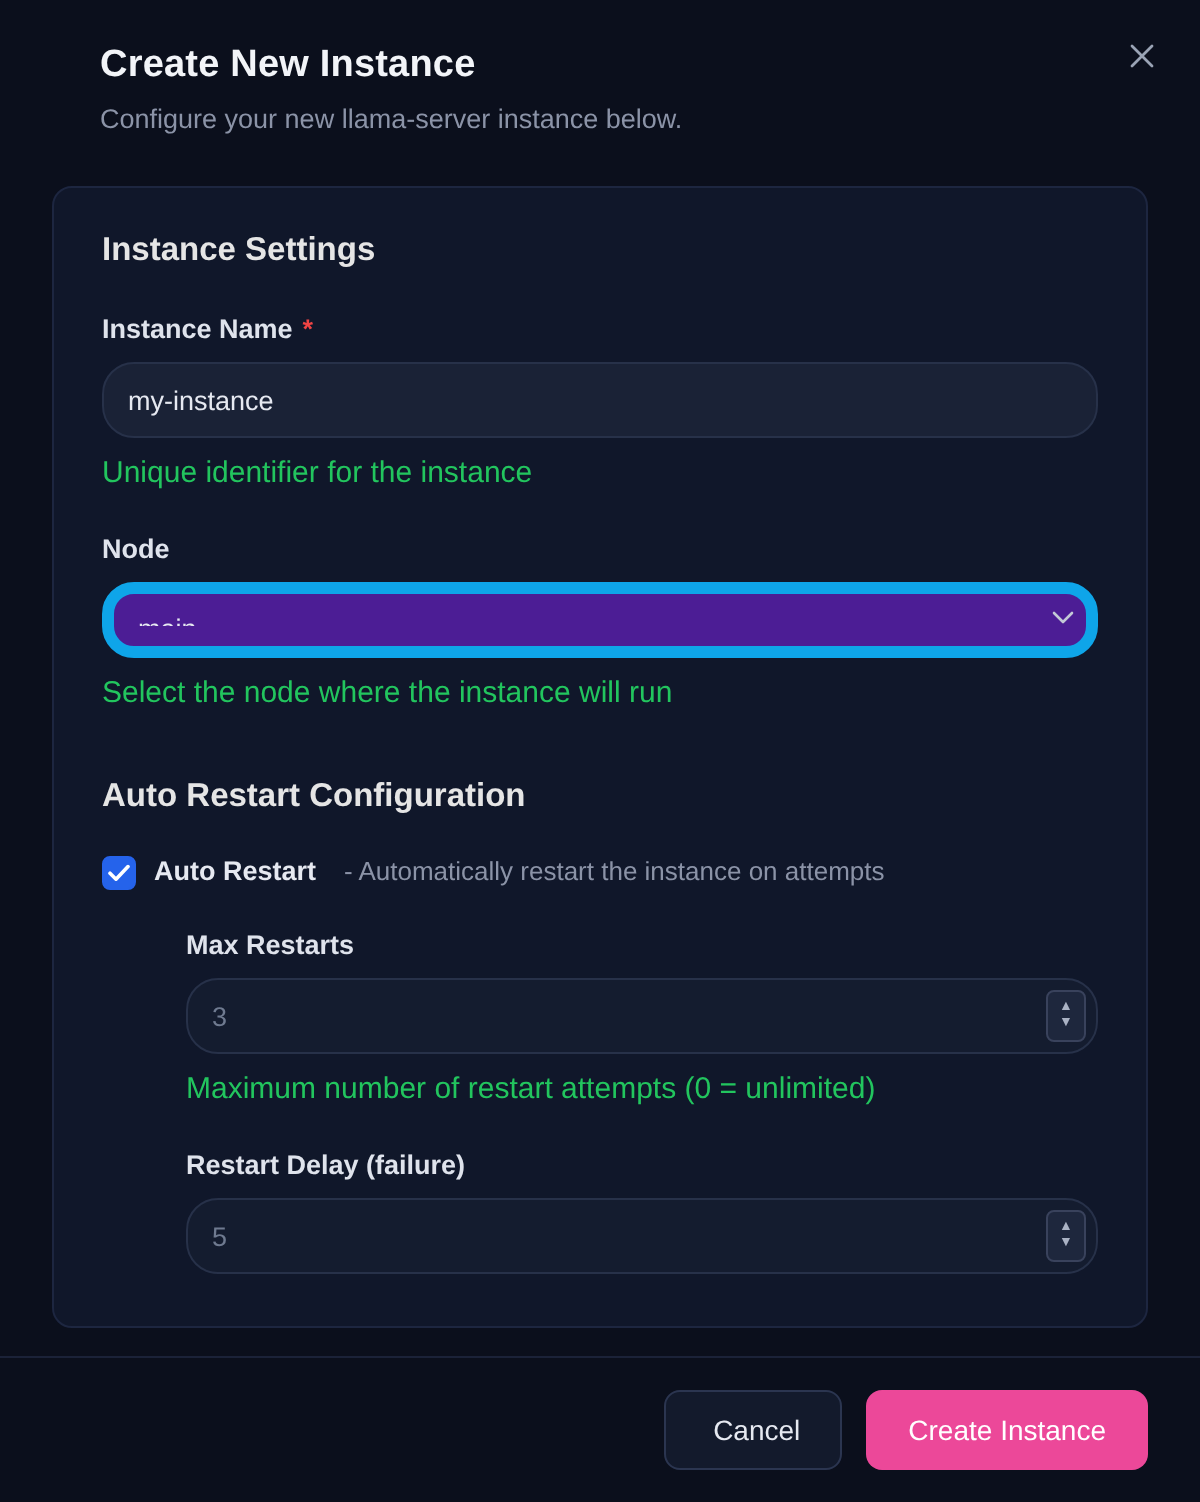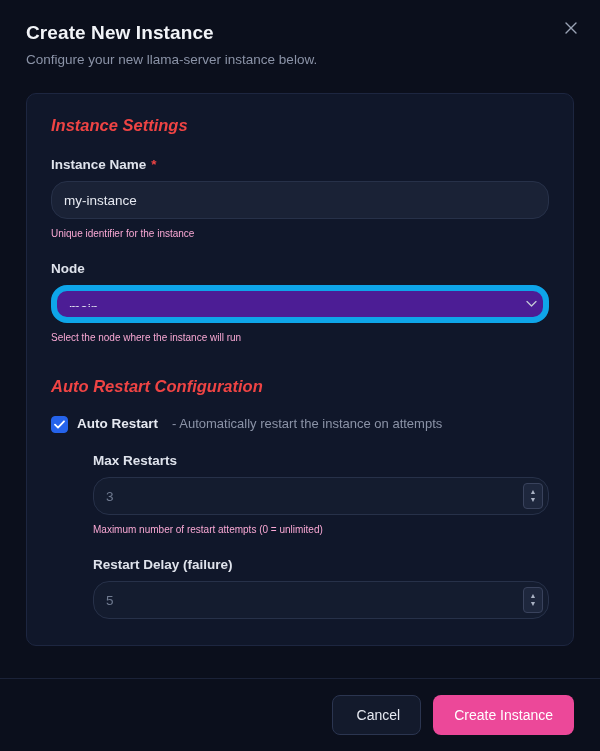--- a/index.html
+++ b/index.html
@@ -17,20 +17,21 @@
     position: relative;
     width: 600px;
     height: 751px;
     background: #0b0f1c;
     display: flex;
     flex-direction: column;
   }
   .modal-header {
     padding: 22px 26px 0 26px;
     flex: 0 0 auto;
+    margin-left: 24px;
   }
   .modal-title {
     font-size: 19px;
     font-weight: bold;
     color: #f2f4f8;
     letter-spacing: 0.1px;
     margin: 0 0 8px 0;
   }
   .modal-subtitle {
     font-size: 13.5px;
@@ -65,23 +66,22 @@
   }
   .card {
     background: #10172a;
     border: 1px solid #1d2640;
     border-radius: 10px;
     padding: 20px 24px 26px 24px;
   }
   .section-title {
     font-size: 16.5px;
     font-weight: bold;
-    color: #ef4444;
+    color: #e5e5e5;
     margin: 2px 0 22px 0;
-    font-style: italic;
   }
   .section-title.second {
     margin-top: 34px;
     margin-bottom: 20px;
   }
   .field-label {
     font-size: 13.5px;
     font-weight: bold;
     color: #dfe3ec;
     display: block;
@@ -117,22 +117,22 @@
     position: absolute;
     right: 12px;
     top: 50%;
     transform: translateY(-50%);
     pointer-events: none;
     color: #c3c9d6;
     font-size: 11px;
     line-height: 1;
   }
   .help-text {
-    font-size: 10px;
-    color: #f9a8d4;
+    font-size: 15px;
+    color: #22c55e;
     margin: 9px 0 0 0;
   }
   .field-block { margin-bottom: 22px; }
   .field-block:last-child { margin-bottom: 0; }
 
   .checkbox-row {
     display: flex;
     gap: 9px;
     margin-bottom: 20px;
   }

